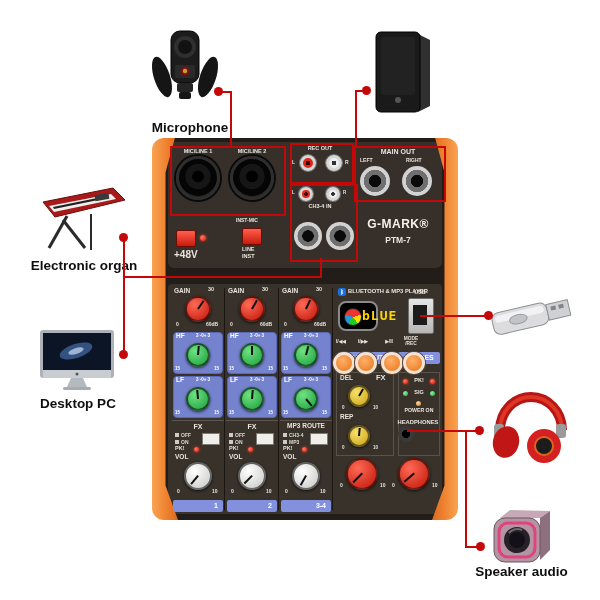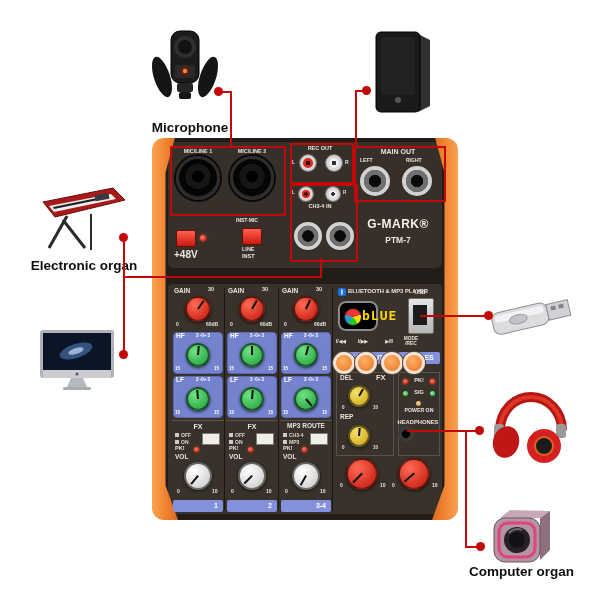--- a/index.html
+++ b/index.html
@@ -154,21 +154,22 @@
     <polygon points="52,12 62,5 62,44 52,54" fill="#8d6f7e"></polygon>
     <rect x="6" y="12" width="46" height="44" rx="11" fill="#b294a2" stroke="#6d5560"></rect>
     <rect x="11" y="17" width="36" height="34" rx="9" fill="none" stroke="#e0447c" stroke-width="3"></rect>
     <circle cx="29" cy="34" r="13" fill="#272027"></circle>
     <circle cx="29" cy="34" r="8" fill="#141017"></circle>
     <path d="M21,27 A11,11 0 0 1 34,24" fill="none" stroke="#6a6a6a" stroke-width="2"></path>
   </svg>
 
   <div class="devlbl" style="left:120px;top:120px;width:140px">Microphone</div>
   <div class="devlbl" style="left:8px;top:258px;width:152px">Electronic organ</div>
-  <div class="devlbl" style="left:443px;top:564px;width:157px">Computer organ</div>
+  <div class="devlbl" style="left:8px;top:396px;width:140px">Desktop PC</div>
+  <div class="devlbl" style="left:443px;top:564px;width:157px">Speaker audio</div>
 
   <div class="rline" style="left:218px;top:91px;width:14px;height:2px"></div>
   <div class="rline" style="left:230px;top:91px;width:2px;height:57px"></div>
   <div class="rdot" style="left:214px;top:87px"></div>
 
   <div class="rline" style="left:355px;top:90px;width:12px;height:2px"></div>
   <div class="rline" style="left:355px;top:90px;width:2px;height:58px"></div>
   <div class="rdot" style="left:362px;top:86px"></div>
 
   <div class="rline" style="left:123px;top:237px;width:2px;height:118px"></div>

